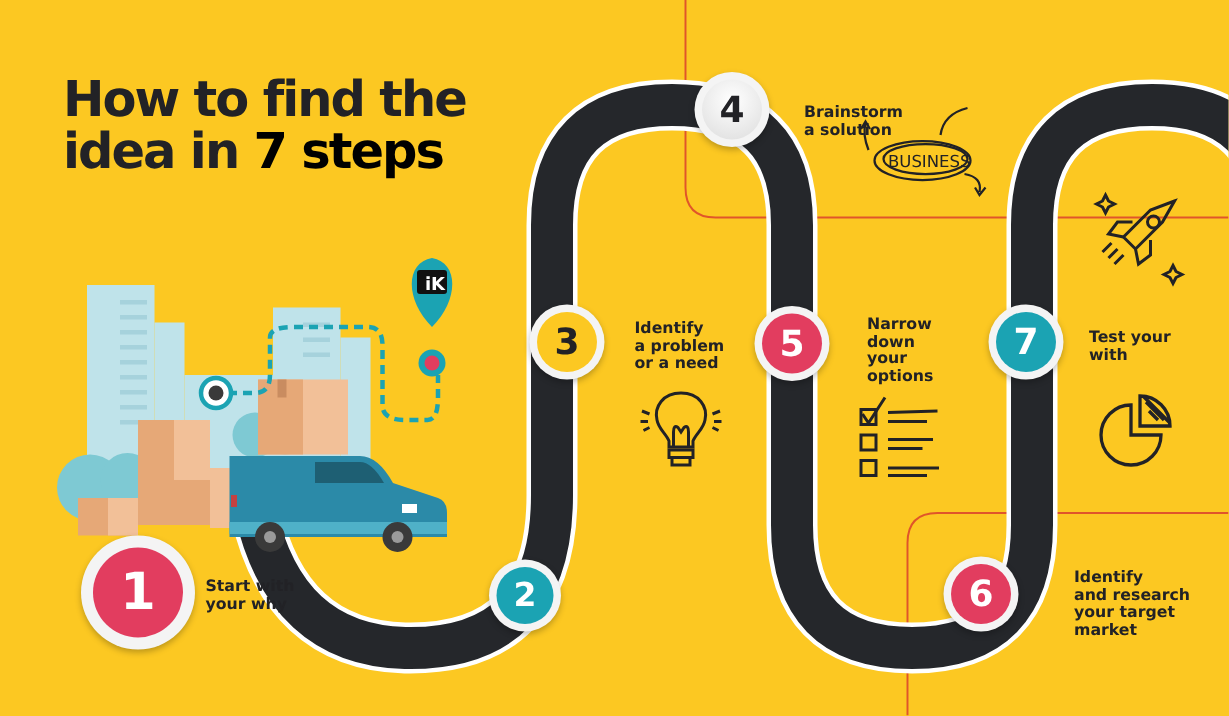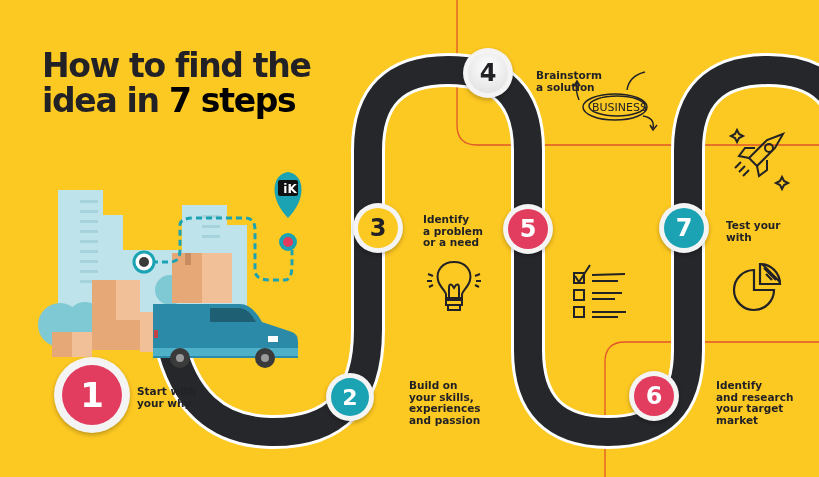--- a/index.html
+++ b/index.html
@@ -102,41 +102,41 @@
 
   <div class="badge" style="left:54px;top:357px;width:76px;height:76px;">
     <div class="inner" style="width:60px;height:60px;background:#e23d5f;color:#fff;font-size:34px;">1</div>
   </div>
   <div class="step-label" style="left:137px;top:386px;">Start with
 your why</div>
 
   <div class="badge" style="left:326px;top:373px;width:48px;height:48px;">
     <div class="inner" style="width:38px;height:38px;background:#1ba3b3;color:#fff;font-size:22px;">2</div>
   </div>
-  <div class="step-label" style="left:409px;top:380px;">Build on
-your skills,
-experiences
-and passion</div>
 
   <div class="badge" style="left:353px;top:203px;width:50px;height:50px;">
     <div class="inner" style="width:40px;height:40px;background:#fcc822;color:#222226;font-size:24px;">3</div>
   </div>
   <div class="step-label" style="left:423px;top:214px;">Identify
 a problem
 or a need</div>
 
   <div class="badge" style="left:463px;top:48px;width:50px;height:50px;">
     <div class="inner" style="width:40px;height:40px;background:radial-gradient(circle at 50% 35%,#ffffff,#dcdcdc);color:#222226;font-size:24px;">4</div>
   </div>
   <div class="step-label" style="left:536px;top:50px;margin-top:20px;">Brainstorm
 a solution</div>
 
   <div class="badge" style="left:503px;top:204px;width:50px;height:50px;">
     <div class="inner" style="width:40px;height:40px;background:#e23d5f;color:#fff;font-size:24px;">5</div>
   </div>
+  <div class="step-label" style="left:578px;top:211px;">Narrow
+down
+your
+options</div>
 
   <div class="badge" style="left:629px;top:371px;width:50px;height:50px;">
     <div class="inner" style="width:40px;height:40px;background:#e23d5f;color:#fff;font-size:24px;">6</div>
   </div>
   <div class="step-label" style="left:716px;top:380px;">Identify
 and research
 your target
 market</div>
 
   <div class="badge" style="left:659px;top:203px;width:50px;height:50px;">

